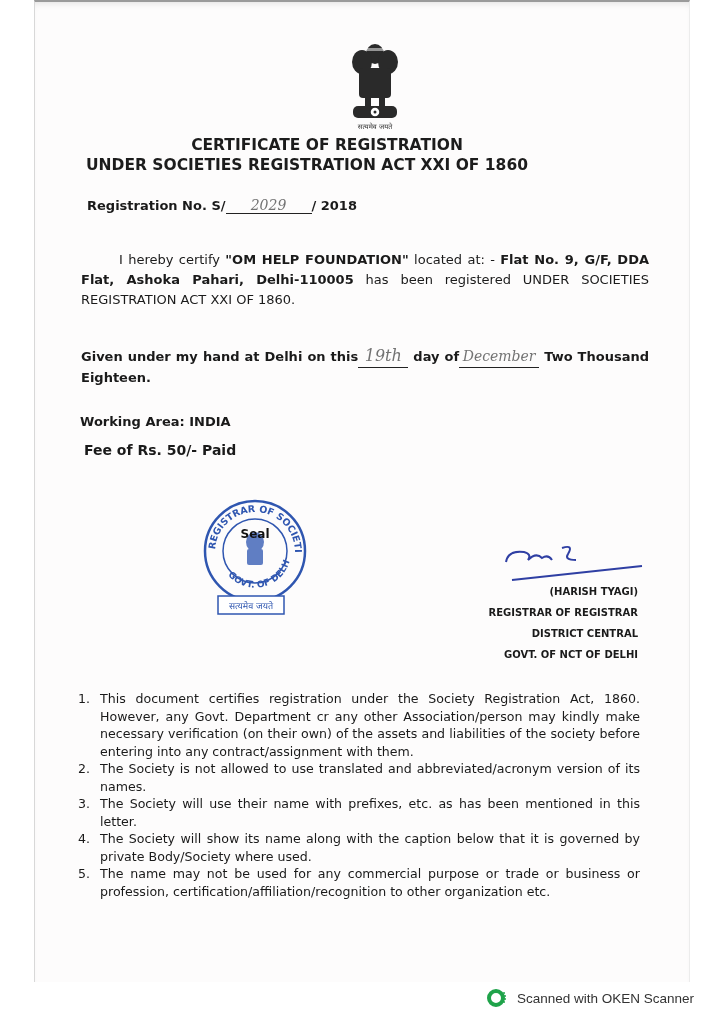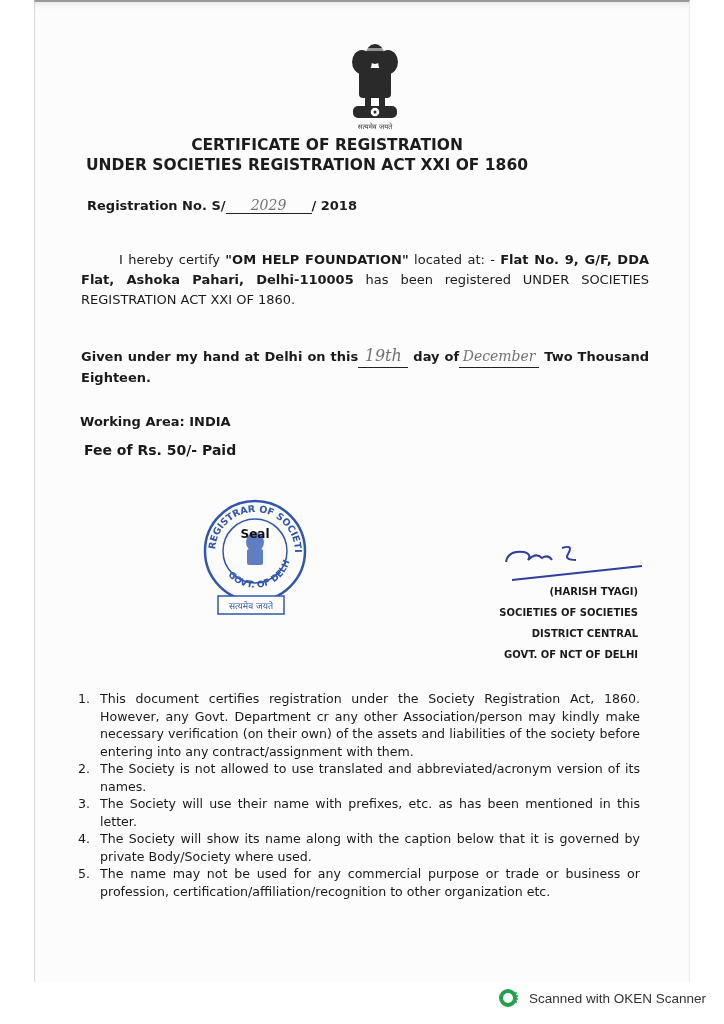--- a/index.html
+++ b/index.html
@@ -25,21 +25,21 @@
     .p1 { top:250px; text-indent:38px; }
     .p2 { top:346px; font-weight:bold; }
     .work { position:absolute; left:80px; top:414px; font-size:13px; font-weight:bold; }
     .fee { position:absolute; left:84px; top:442px; font-size:14px; font-weight:bold; }
     .seal { position:absolute; left:198px; top:494px; width:115px; height:124px; }
     .signature { position:absolute; left:502px; top:540px; width:150px; height:50px; }
     .sigblock { position:absolute; right:86px; top:581px; text-align:right; font-size:10px; font-weight:bold; line-height:21px; }
     ol.notes { position:absolute; left:100px; top:690px; width:540px; margin:0; padding:0 0 0 0; font-size:12.6px; line-height:17.5px; list-style:none; }
     ol.notes li { position:relative; text-align:justify; }
     ol.notes li .num { position:absolute; left:-22px; }
-    .scanner { position:absolute; left:487px; top:988px; display:flex; align-items:center; gap:10px; font-family:"Liberation Sans", sans-serif; font-size:13.5px; color:#333;margin-left:12px; }
+    .scanner { position:absolute; left:487px; top:988px; display:flex; align-items:center; gap:10px; font-family:"Liberation Sans", sans-serif; font-size:13.5px; color:#333; }
   </style>
 </head>
 <body>
 
 <div class="page"></div>
 
 <svg class="emblem" viewBox="0 0 60 92">
   <g fill="#2a2a2a">
     <ellipse cx="30" cy="14" rx="9" ry="10"></ellipse>
     <ellipse cx="17" cy="22" rx="10" ry="12"></ellipse>
@@ -88,21 +88,21 @@
 </svg>
 
 <svg class="signature" viewBox="0 0 150 50">
   <path d="M 4 22 Q 6 10 22 12 Q 30 14 26 20 Q 34 12 40 18 Q 46 14 50 20" fill="none" stroke="#2f3fa3" stroke-width="2"></path>
   <path d="M 60 8 Q 72 4 66 14 Q 62 20 74 20" fill="none" stroke="#2f3fa3" stroke-width="2"></path>
   <path d="M 10 40 L 140 26" fill="none" stroke="#2f3fa3" stroke-width="1.8"></path>
 </svg>
 
 <div class="sigblock">
   <div>(HARISH TYAGI)</div>
-  <div>SOCIETIES OF SOCIETIES</div>
+  <div>REGISTRAR OF REGISTRAR</div>
   <div>DISTRICT CENTRAL</div>
   <div>GOVT. OF NCT OF DELHI</div>
 </div>
 
 <ol class="notes">
   <li><span class="num">1.</span><span>This document certifies registration under the Society Registration Act, 1860. However, any Govt. Department cr any other Association/person may kindly make necessary verification (on their own) of the assets and liabilities of the society before entering into any contract/assignment with them.</span></li>
   <li><span class="num">2.</span><span>The Society is not allowed to use translated and abbreviated/acronym version of its names.</span></li>
   <li><span class="num">3.</span><span>The Society will use their name with prefixes, etc. as has been mentioned in this letter.</span></li>
   <li><span class="num">4.</span><span>The Society will show its name along with the caption below that it is governed by private Body/Society where used.</span></li>
   <li><span class="num">5.</span><span>The name may not be used for any commercial purpose or trade or business or profession, certification/affiliation/recognition to other organization etc.</span></li>

